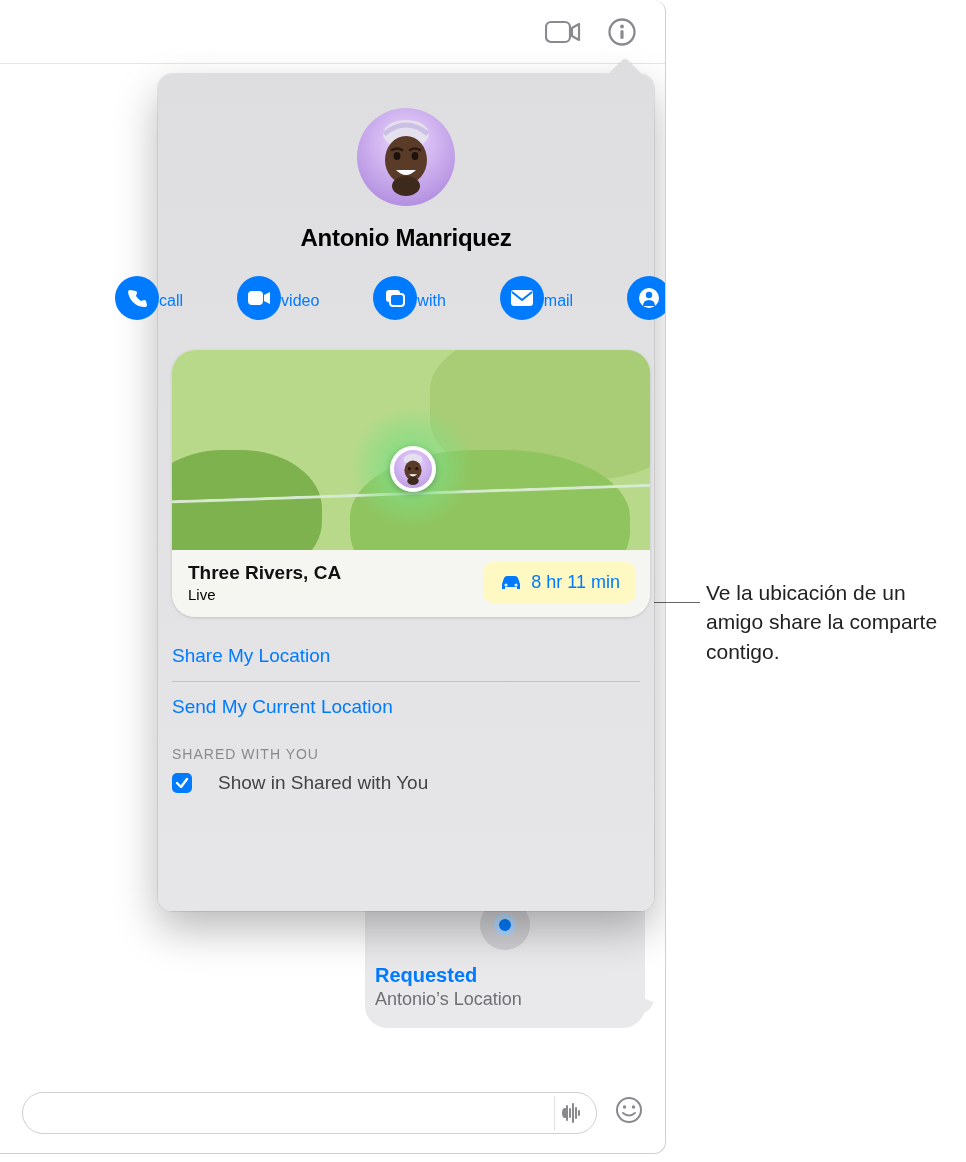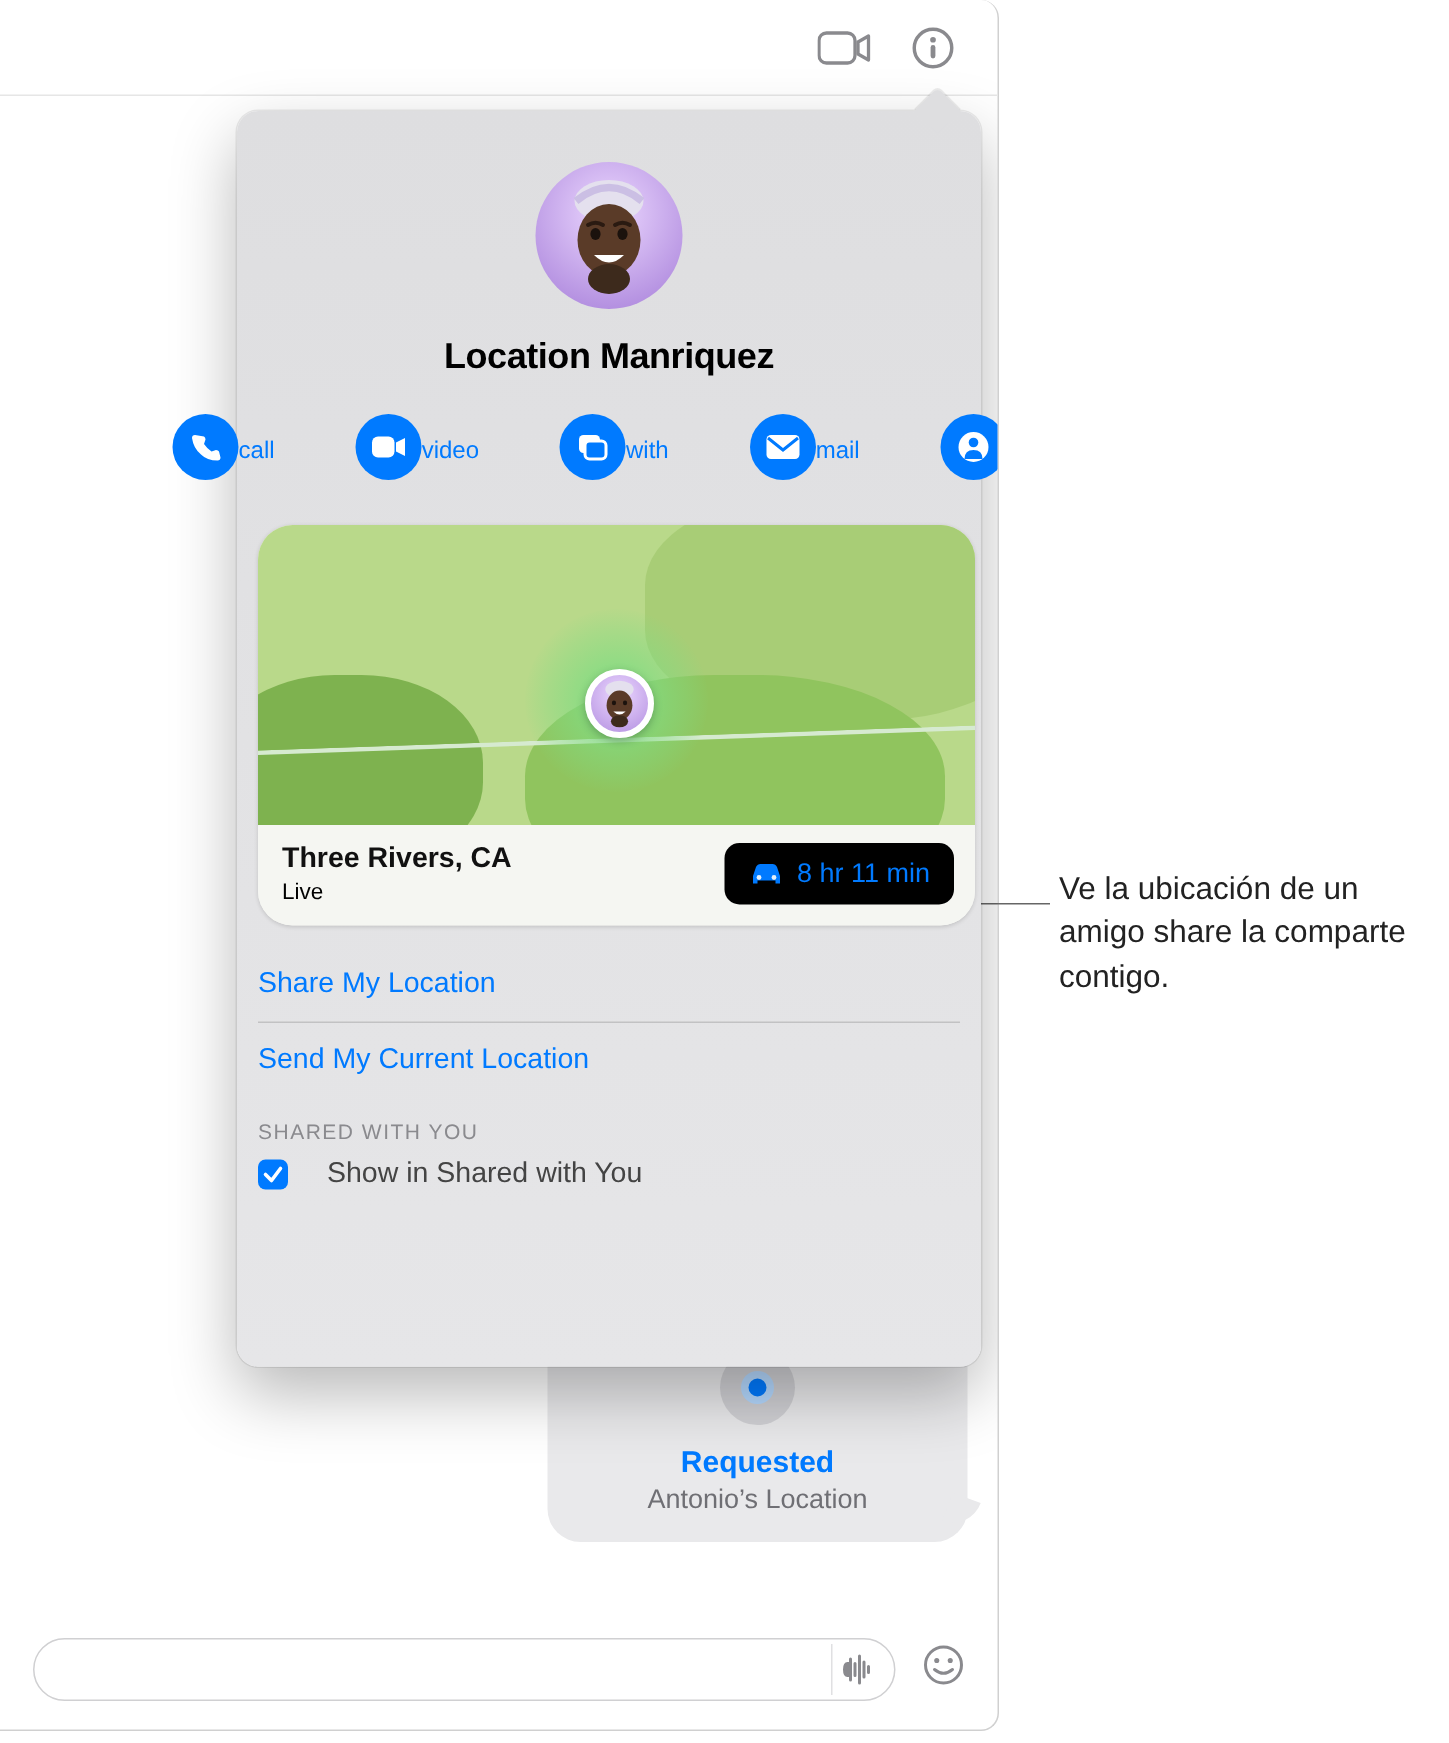--- a/index.html
+++ b/index.html
@@ -151,21 +151,21 @@
     align-items:center;
     justify-content:space-between;
     padding: 12px 14px 14px 16px;
     background:#f5f6f2;
   }
   .loc-name { font-size:19px; font-weight:600; color:#111; }
   .loc-status { font-size:15px; color:#000000; margin-top:2px;}
   .drive-pill {
     display:flex; align-items:center;
     gap:8px;
-    background:#000000;
+    background:#fef9c3;
     color:#007aff;
     font-size:18px;
     font-weight:500;
     padding:10px 16px;
     border-radius:10px;
   }
 
   .link-list {
     padding: 18px 14px 0 14px;
   }
@@ -203,21 +203,21 @@
 
   
   .bubble {
     position:absolute;
     top: 878px;
     right: 20px;
     width: 280px;
     padding: 22px 10px 18px 10px;
     border-radius: 22px;
     background:#e9e9eb;
-    text-align:center;
+    text-align:left;
   }
   .bubble::after{
     content:"";
     position:absolute;
     right:-6px; bottom:10px;
     width:20px;height:20px;
     background:#e9e9eb;
     border-bottom-right-radius:20px;
     transform:rotate(20deg);
   }
@@ -338,21 +338,21 @@
             <ellipse cx="36" cy="42" rx="21" ry="24" fill="#5a3b28"></ellipse>
             <ellipse cx="27" cy="38" rx="3.4" ry="4" fill="#1b120d"></ellipse>
             <ellipse cx="45" cy="38" rx="3.4" ry="4" fill="#1b120d"></ellipse>
             <path d="M22 32 Q27 29 32 32" stroke="#2a1a11" stroke-width="2.6" fill="none" stroke-linecap="round"></path>
             <path d="M40 32 Q45 29 50 32" stroke="#2a1a11" stroke-width="2.6" fill="none" stroke-linecap="round"></path>
             <path d="M26 52 Q36 62 46 52" fill="#fff"></path>
             <ellipse cx="36" cy="68" rx="14" ry="10" fill="#3d2a1c"></ellipse>
           </svg>
         </div>
       </div>
-      <div class="contact-name">Location Manriquez</div>
+      <div class="contact-name">Antonio Manriquez</div>
 
       <div class="action-row">
         <div class="action">
           <div class="action-circle">
               <svg width="22" height="22" viewBox="0 0 22 22">
                 <path d="M4 3 Q2 3 2 5 Q3 12 8 16 Q12 20 19 20 Q21 20 21 18 L20 14 Q19.5 13 18 13 L15 14 Q12 12 10 9 L11 6 Q11 4.5 10 4 Z" fill="#fff"></path>
               </svg>
             </div>
           <div class="action-label">call</div>
         </div>

